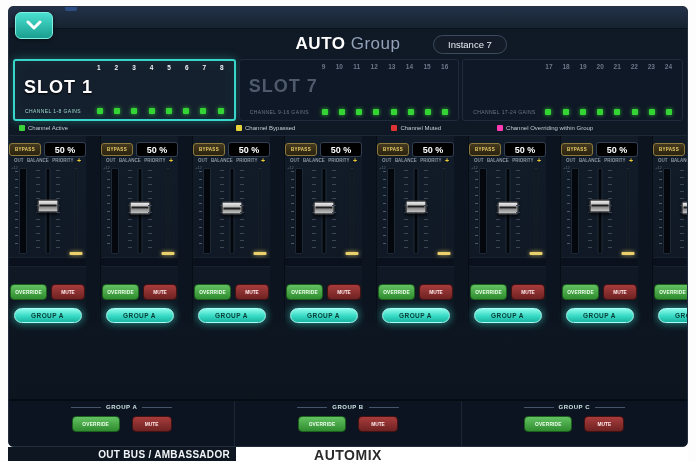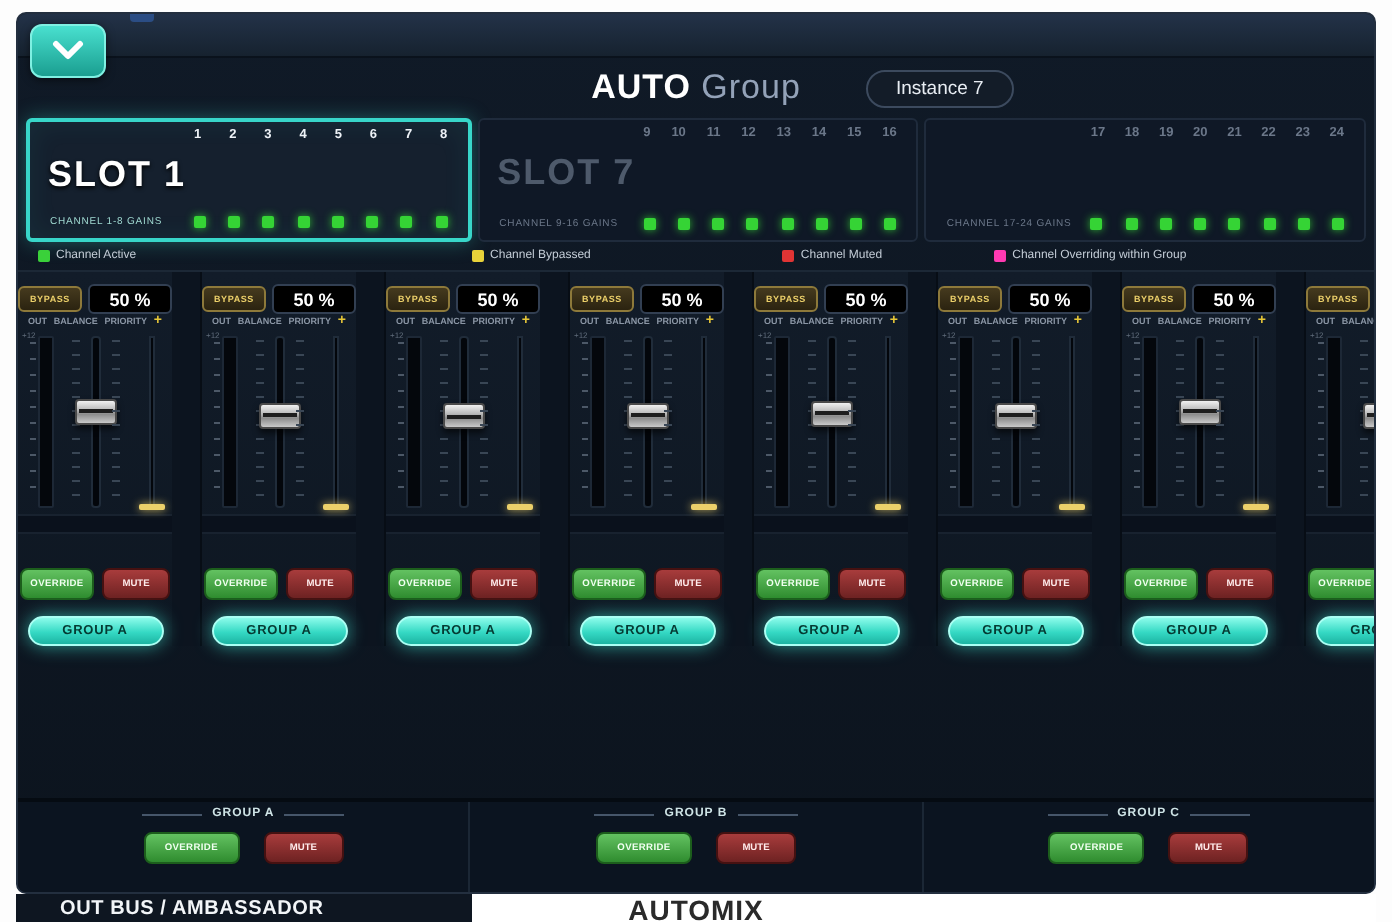--- a/index.html
+++ b/index.html
@@ -131,21 +131,21 @@
   .group-name { font-size:6px; font-weight:bold; color:#cfe4e6; letter-spacing:.5px; }
   .group-buttons { margin-top:6px; display:flex; gap:12px; }
   .group-buttons .override-btn { width:48px; }
   .group-buttons .mute-btn { width:40px; }
 
   
   .footer { position:absolute; left:8px; top:447px; width:680px; height:14px;
             background:#ffffff; overflow:hidden; }
   .footer-left-tab { position:absolute; left:0; top:0; width:228px; height:14px;
             background:#0e1621; color:#f2f5f8; font-size:10px; font-weight:bold;
-            padding-left:22px; letter-spacing:.3px; border:none; text-align:left; }
+            padding-left:22px; letter-spacing:.3px; border:none; text-align:right; }
   .footer-center-tab { position:absolute; left:50%; transform:translateX(-50%); top:0;
             background:none; border:none; color:#2a2a2a; font-size:14px; font-weight:bold;
             letter-spacing:.5px; padding:0; }
 </style>
 </head>
 <body>
 
 <div class="page">
   <div class="app">
 

